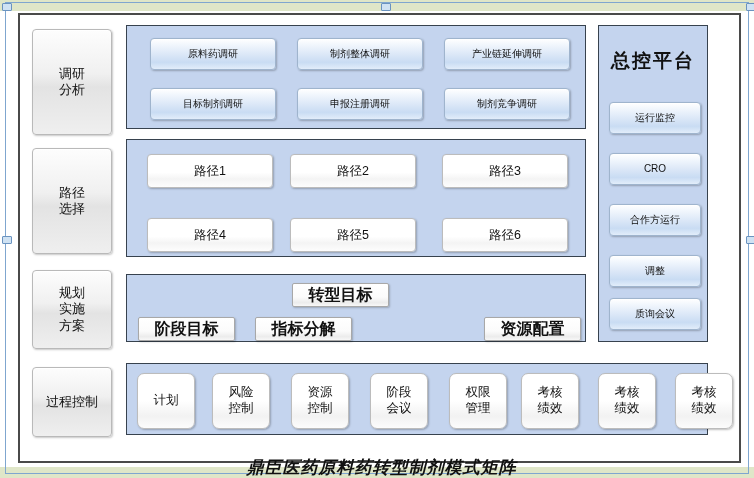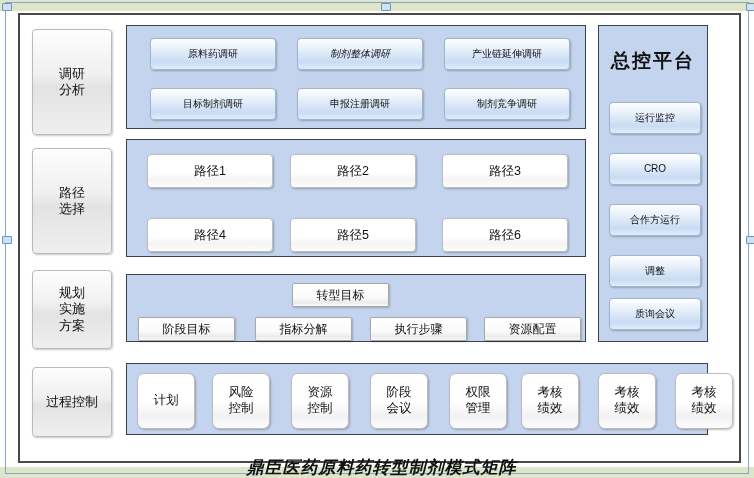--- a/index.html
+++ b/index.html
@@ -86,21 +86,21 @@
     text-align:center;color:#111;font-size:12.5px;line-height:1.2;
   }
 
   .flatbtn{
     position:absolute;
     background:linear-gradient(180deg,#ffffff 0%,#fbfbfb 60%,#ececec 85%,#f8f8f8 100%);
     border:1px solid #a8a8a8;
     border-radius:2px;
     box-shadow:1px 1px 2px rgba(0,0,0,.22);
     display:flex;align-items:center;justify-content:center;
-    text-align:center;color:#111;font-size:12px;line-height:1.2;
+    text-align:center;color:#111;font-size:16px;line-height:1.2;font-weight:bold;
   }
 
   .sqbtn{
     position:absolute;
     background:linear-gradient(180deg,#ffffff 0%,#ffffff 50%,#f2f2f2 78%,#fcfcfc 100%);
     border:1px solid #bcbcbc;
     border-radius:7px;
     box-shadow:1px 1px 2px rgba(0,0,0,.25), inset 0 1px 0 #ffffff;
     display:flex;align-items:center;justify-content:center;
     text-align:center;color:#111;font-size:12.5px;line-height:1.25;
@@ -152,21 +152,21 @@
 选择</div>
 
   <div class="cat two-line" style="left:12px;top:255px;width:78px;height:77px;">规划
 实施
 方案</div>
 
   <div class="cat two-line" style="left:12px;top:352px;width:78px;height:68px;">过程控制</div>
 
   <div class="panel" style="left:106px;top:10px;width:460px;height:104px;">
     <div class="bluebtn" style="left:23px;top:12px;width:124px;height:30px;">原料药调研</div>
-    <div class="bluebtn" style="left:170px;top:12px;width:124px;height:30px;font-style:italic;">制剂整体调研</div>
+    <div class="bluebtn" style="left:170px;top:12px;width:124px;height:30px;">制剂整体调研</div>
     <div class="bluebtn" style="left:317px;top:12px;width:124px;height:30px;">产业链延伸调研</div>
 
     <div class="bluebtn" style="left:23px;top:62px;width:124px;height:30px;">目标制剂调研</div>
     <div class="bluebtn" style="left:170px;top:62px;width:124px;height:30px;">申报注册调研</div>
     <div class="bluebtn" style="left:317px;top:62px;width:124px;height:30px;">制剂竞争调研</div>
   </div>
 
   <div class="panel" style="left:106px;top:124px;width:460px;height:118px;">
     <div class="whitebtn" style="left:20px;top:14px;width:124px;height:32px;">路径1</div>
     <div class="whitebtn" style="left:163px;top:14px;width:124px;height:32px;">路径2</div>
@@ -175,21 +175,20 @@
     <div class="whitebtn" style="left:20px;top:78px;width:124px;height:32px;">路径4</div>
     <div class="whitebtn" style="left:163px;top:78px;width:124px;height:32px;">路径5</div>
     <div class="whitebtn" style="left:315px;top:78px;width:124px;height:32px;">路径6</div>
   </div>
 
   <div class="panel" style="left:106px;top:259px;width:460px;height:68px;">
     <div class="flatbtn" style="left:165px;top:8px;width:95px;height:22px;">转型目标</div>
 
     <div class="flatbtn" style="left:11px;top:42px;width:95px;height:22px;">阶段目标</div>
     <div class="flatbtn" style="left:128px;top:42px;width:95px;height:22px;">指标分解</div>
-    <div class="flatbtn" style="left:243px;top:42px;width:95px;height:22px;">执行步骤</div>
     <div class="flatbtn" style="left:357px;top:42px;width:95px;height:22px;">资源配置</div>
   </div>
 
   <div class="panel" style="left:106px;top:348px;width:582px;height:72px;">
     <div class="sqbtn two-line" style="left:10px;top:9px;width:56px;height:54px;">计划</div>
     <div class="sqbtn two-line" style="left:85px;top:9px;width:56px;height:54px;">风险
 控制</div>
     <div class="sqbtn two-line" style="left:164px;top:9px;width:56px;height:54px;">资源
 控制</div>
     <div class="sqbtn two-line" style="left:322px;top:9px;width:56px;height:54px;">权限

